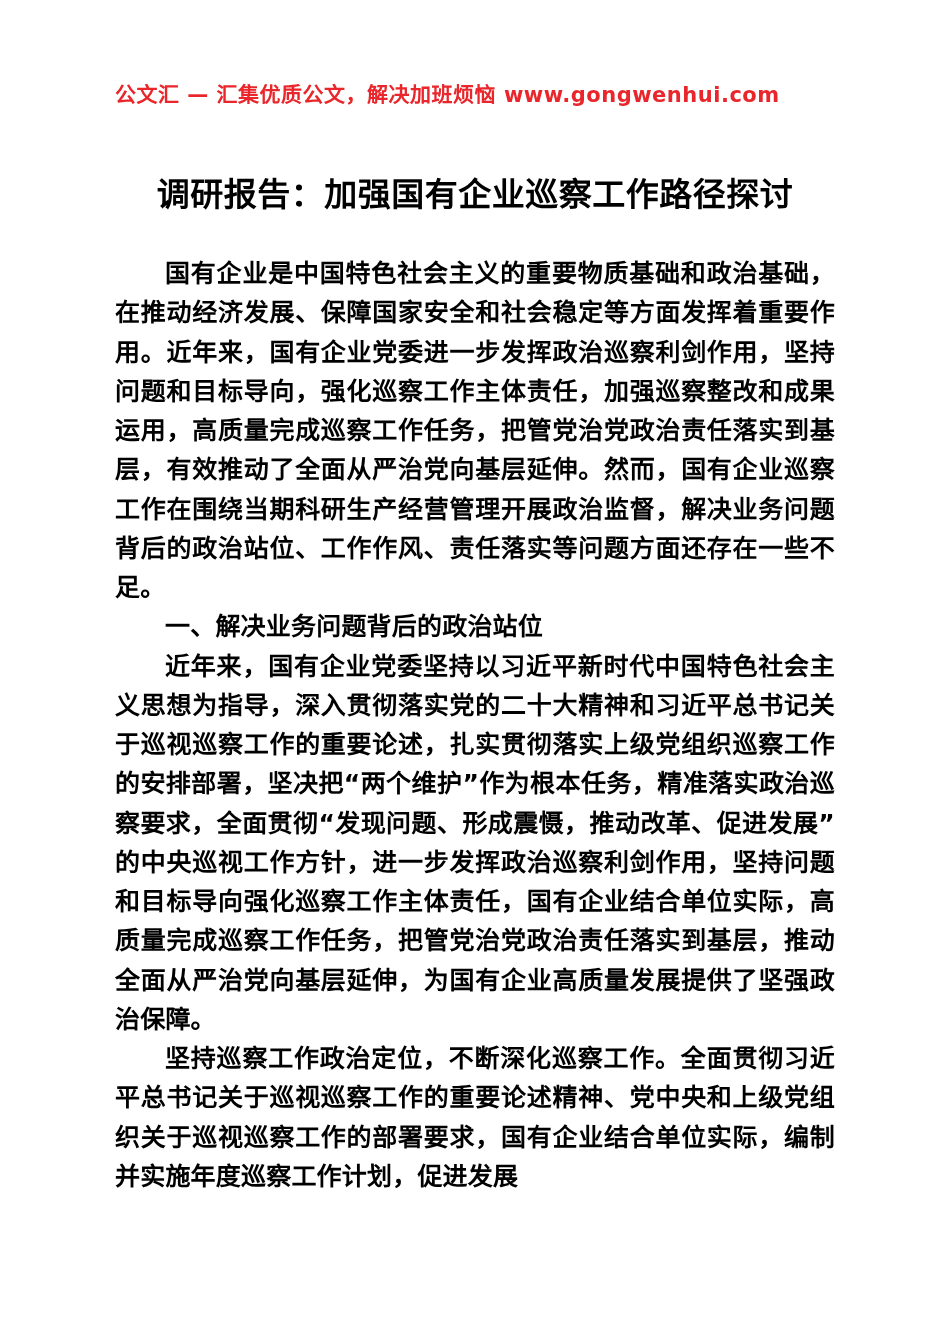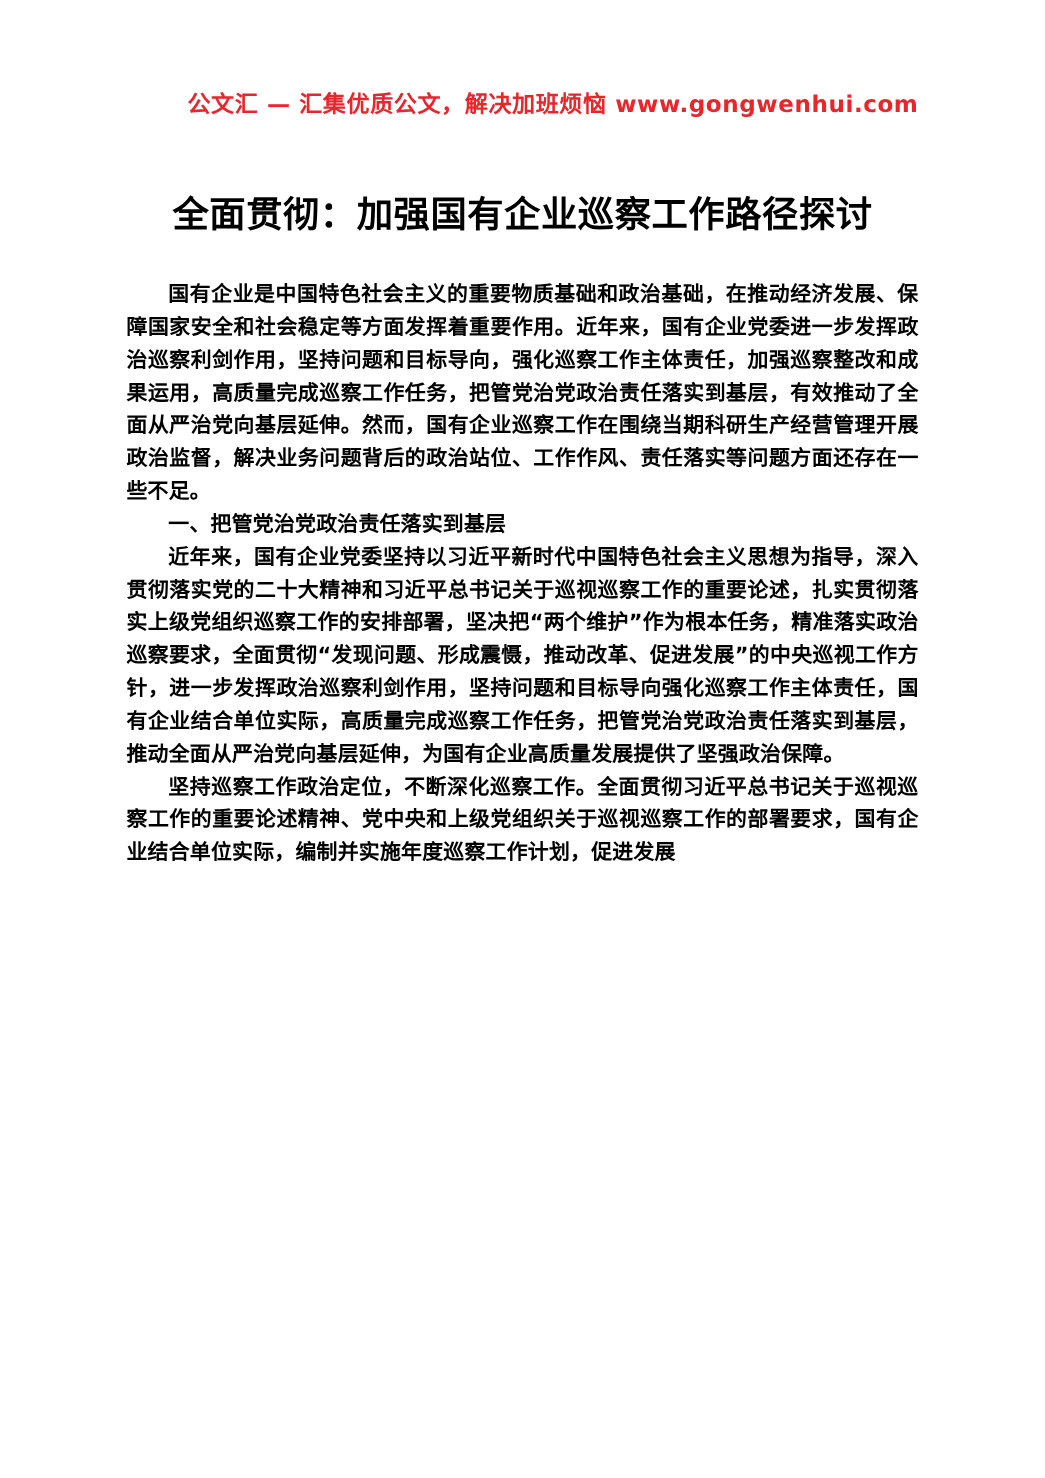--- a/index.html
+++ b/index.html
@@ -17,40 +17,40 @@
   }
   .page {
     position: relative;
     width: 950px;
     height: 1344px;
     box-sizing: border-box;
     padding: 0 115px;
     background: #ffffff;
   }
   .watermark {
-    text-align: right;
+    text-align: left;
     color: #e8262b;
     font-size: 21px;
     font-weight: bold;
     letter-spacing: 0.5px;
     padding-top: 78px;
     white-space: nowrap;
     font-family: "DejaVu Sans", "Liberation Sans", sans-serif;
   }
   .doc-title {
     margin-top: 62px;
     text-align: center;
     font-size: 33px;
     font-weight: bold;
     line-height: 1.52;
     letter-spacing: 0.5px;
   }
   .body-text {
     margin-top: 34px;
-    font-size: 19px;
+    font-size: 25px;
     line-height: 1.57;
     text-align: justify;
     letter-spacing: 0.2px;
     font-weight: bold;
   }
   .para {
     margin: 0;
     text-indent: 2em;
     font-weight: bold;
   }
@@ -58,22 +58,22 @@
     text-indent: 2em;
   }
 </style>
 </head>
 <body>
 
 <div class="page">
 
   <div class="watermark">公文汇 — 汇集优质公文，解决加班烦恼 www.gongwenhui.com</div>
 
-  <h1 class="doc-title">全面贯彻：加强国有企业巡察工作路径探讨</h1>
+  <h1 class="doc-title">调研报告：加强国有企业巡察工作路径探讨</h1>
 
   <div class="body-text">
     <p class="para">国有企业是中国特色社会主义的重要物质基础和政治基础，在推动经济发展、保障国家安全和社会稳定等方面发挥着重要作用。近年来，国有企业党委进一步发挥政治巡察利剑作用，坚持问题和目标导向，强化巡察工作主体责任，加强巡察整改和成果运用，高质量完成巡察工作任务，把管党治党政治责任落实到基层，有效推动了全面从严治党向基层延伸。然而，国有企业巡察工作在围绕当期科研生产经营管理开展政治监督，解决业务问题背后的政治站位、工作作风、责任落实等问题方面还存在一些不足。</p>
-    <p class="para heading">一、把管党治党政治责任落实到基层</p>
+    <p class="para heading">一、解决业务问题背后的政治站位</p>
     <p class="para">近年来，国有企业党委坚持以习近平新时代中国特色社会主义思想为指导，深入贯彻落实党的二十大精神和习近平总书记关于巡视巡察工作的重要论述，扎实贯彻落实上级党组织巡察工作的安排部署，坚决把“两个维护”作为根本任务，精准落实政治巡察要求，全面贯彻“发现问题、形成震慑，推动改革、促进发展”的中央巡视工作方针，进一步发挥政治巡察利剑作用，坚持问题和目标导向强化巡察工作主体责任，国有企业结合单位实际，高质量完成巡察工作任务，把管党治党政治责任落实到基层，推动全面从严治党向基层延伸，为国有企业高质量发展提供了坚强政治保障。</p>
     <p class="para">坚持巡察工作政治定位，不断深化巡察工作。全面贯彻习近平总书记关于巡视巡察工作的重要论述精神、党中央和上级党组织关于巡视巡察工作的部署要求，国有企业结合单位实际，编制并实施年度巡察工作计划，促进发展</p>
   </div>
 
 </div>
 
 </body></html>

